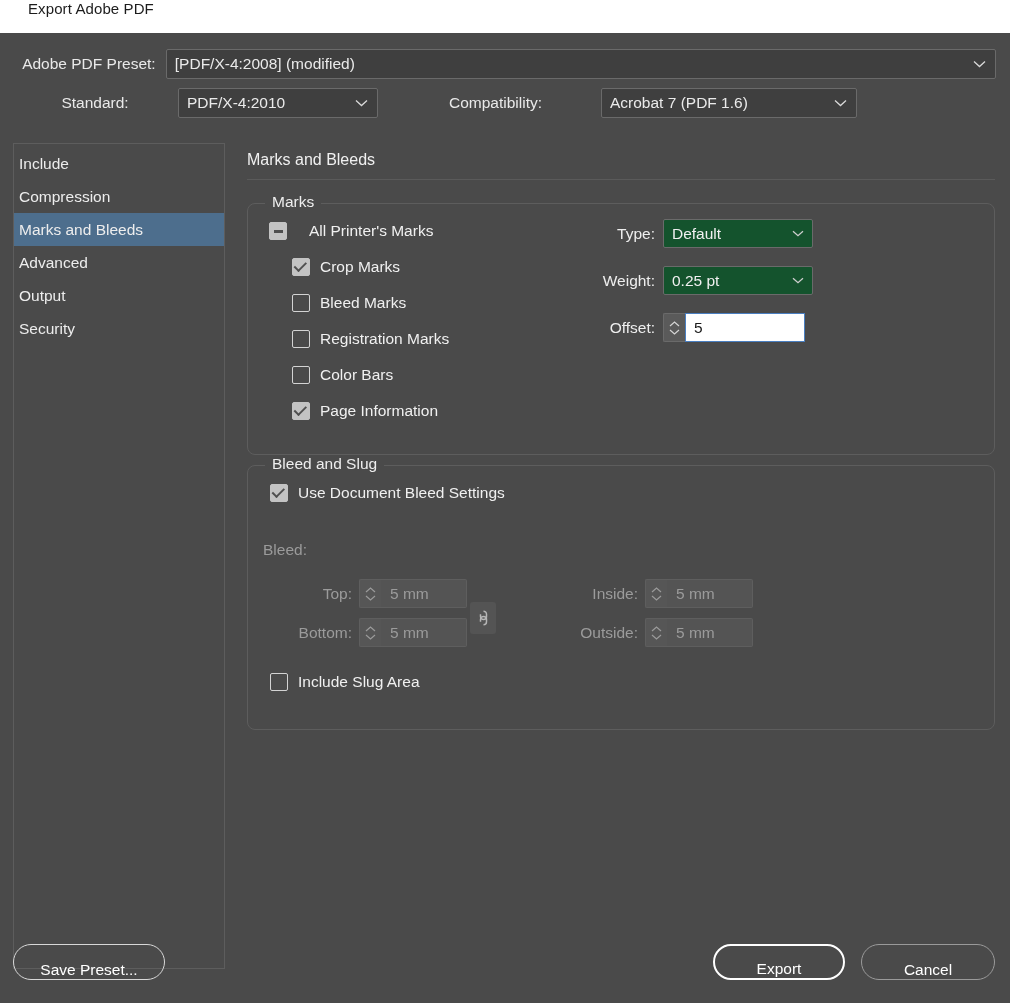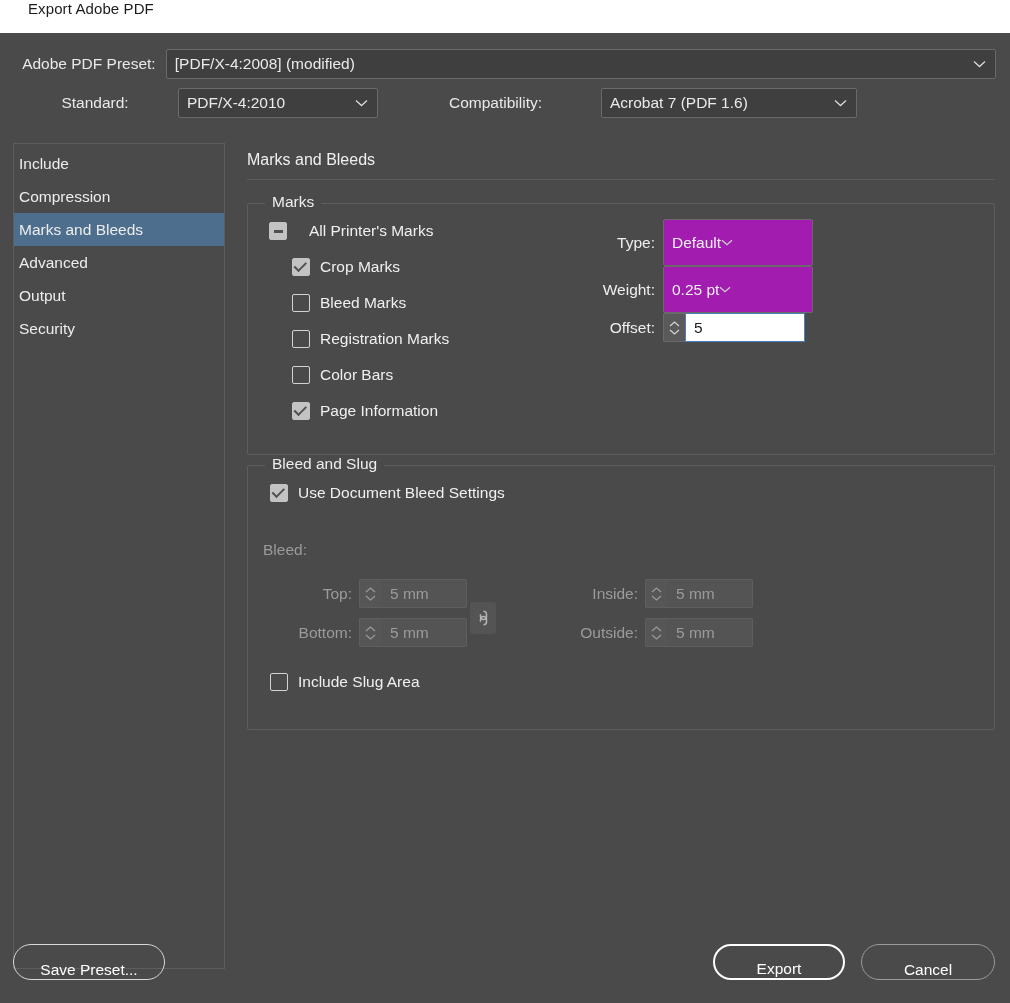--- a/index.html
+++ b/index.html
@@ -115,21 +115,21 @@
   }
   #panel-rule {
     border-top: 1px solid #5a5a5a;
     margin-top: 10px;
     width: 748px;
   }
 
   
   .group {
     border: 1px solid #5d5d5d;
-    border-radius: 2px;
+    border-radius: 8px;
     position: relative;
     margin-top: 23px;
     padding-left: 40px;
   }
   .group > .legend {
     position: absolute;
     top: -11px; left: 17px;
     background: #4a4a4a;
     padding: 0 7px;
     font-size: 15.5px;
@@ -184,31 +184,32 @@
     align-items: center;
   }
   .ctl-label {
     font-size: 15.5px;
     color: #eeeeee;
     text-align: right;
     margin-right: 8px;
     white-space: nowrap;
   }
   .select {
-    background: #a21caf;
+    background: #14532d;
     border: 1px solid #6a6a6a;
     border-radius: 2px;
-    height: 47px;
+    height: 29px;
     width: 150px;
     display: flex;
     align-items: center;
     padding: 0 8px;
     font-size: 15.5px;
     color: #f0f0f0;
     position: relative;
+    justify-content: space-between;
   }
 
   
   .spinner {
     width: 22px; height: 29px;
     background: #5a5a5a;
     border: 1px solid #6a6a6a;
     border-right: none;
     border-radius: 2px 0 0 2px;
     display: flex;

